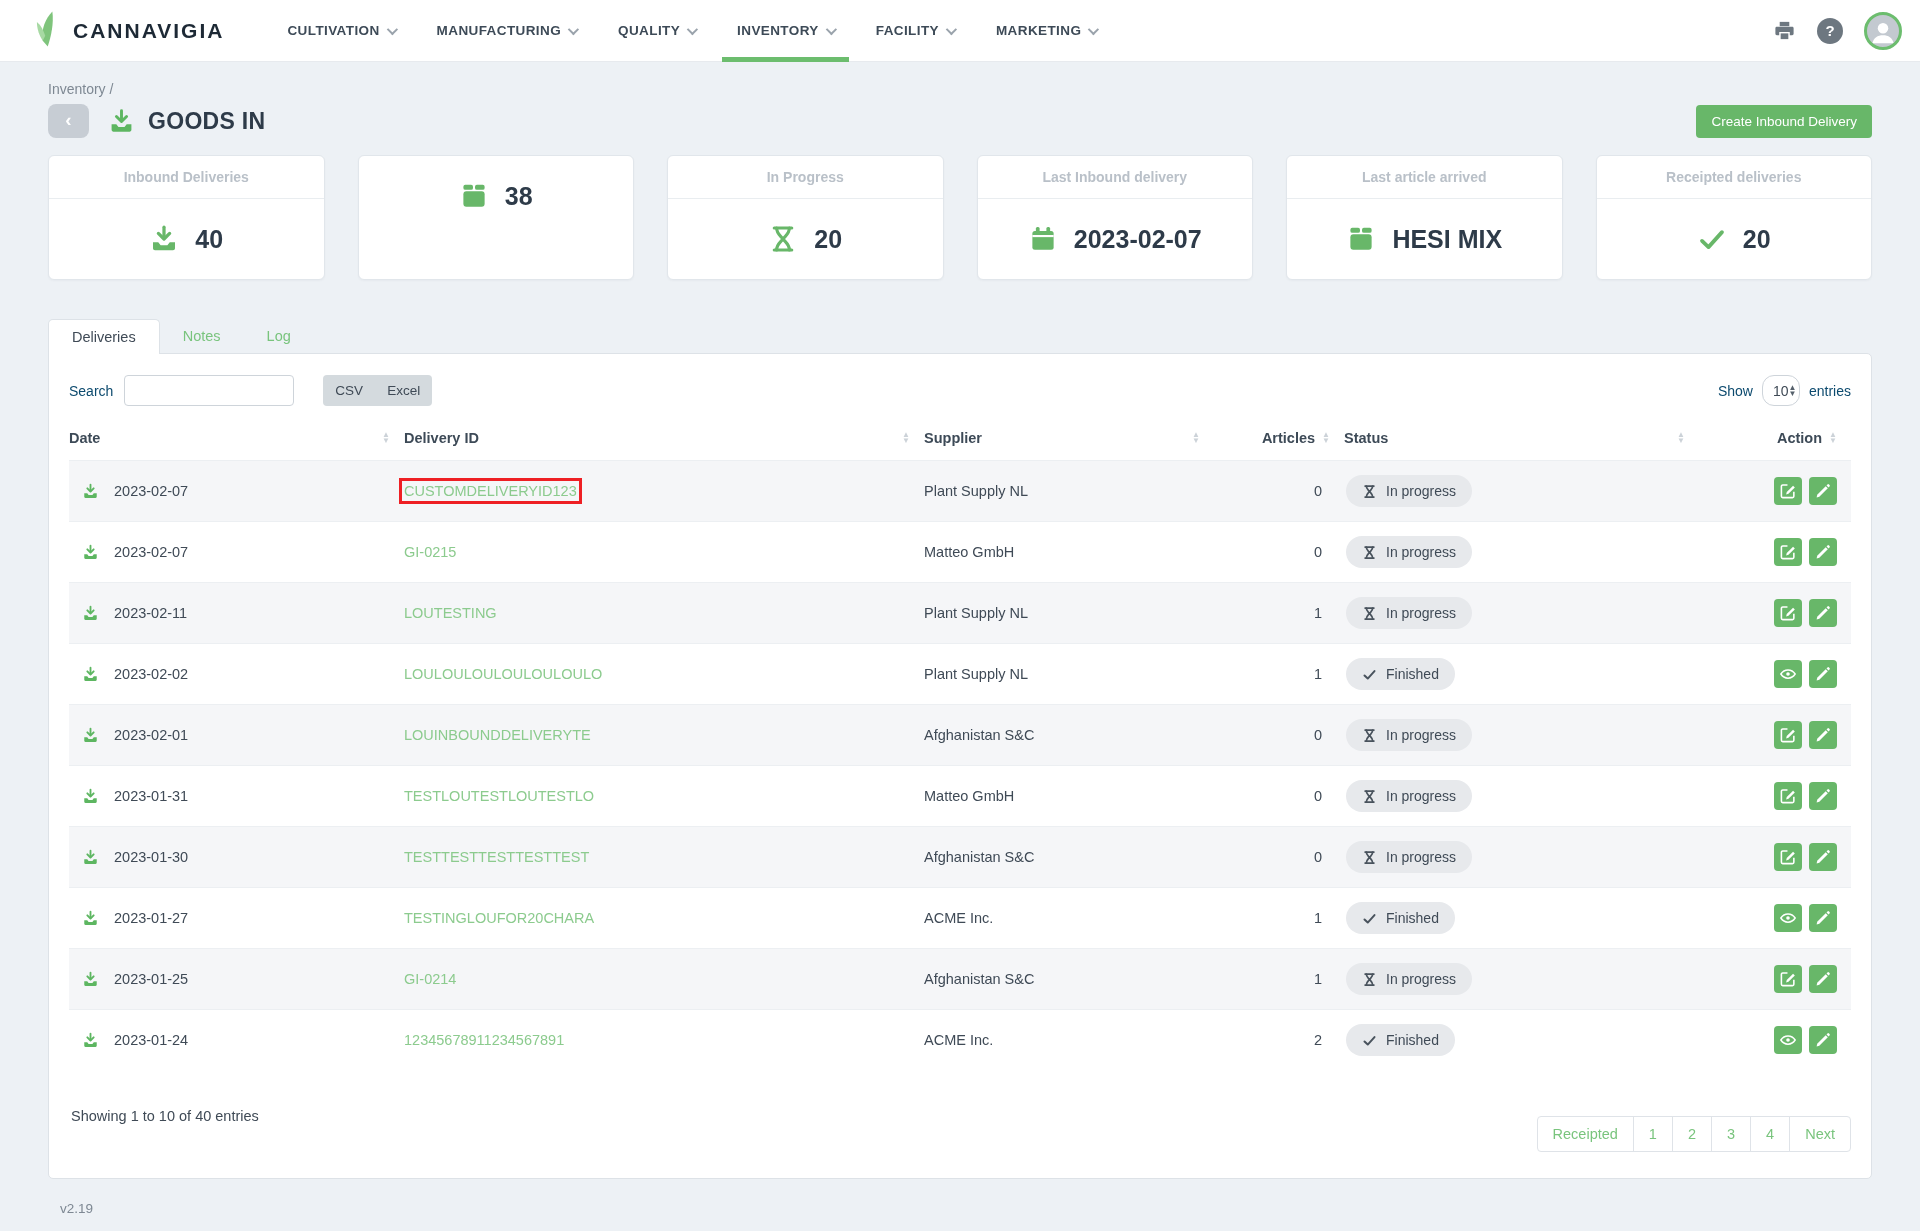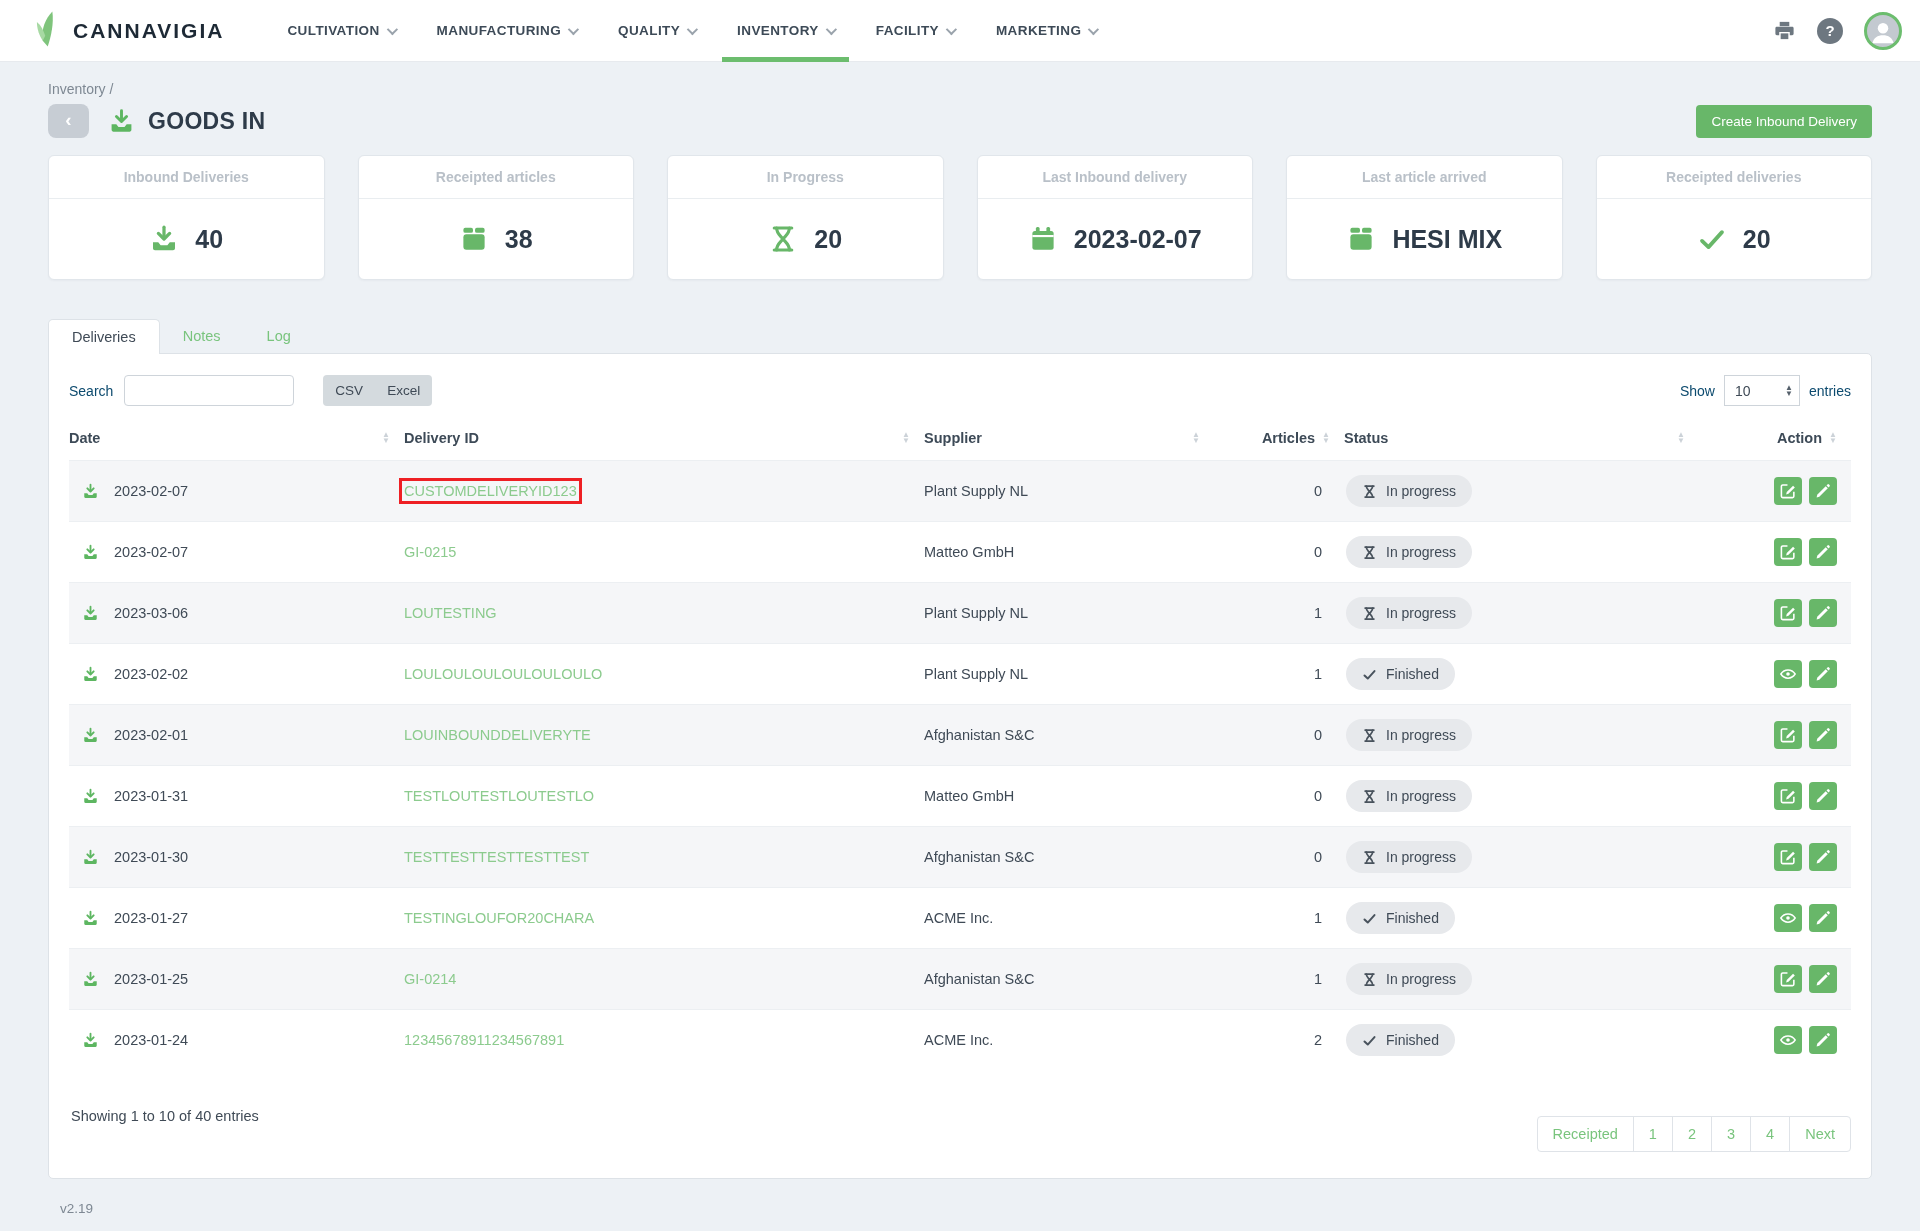--- a/index.html
+++ b/index.html
@@ -44,21 +44,21 @@
   .tab.active { background:#fff; border:1px solid #dde2e7; border-bottom:none; border-radius:5px 5px 0 0; color:#3f4a56; z-index:2; margin-bottom:-1px; }
   .panel { background:#fff; border:1px solid #dde2e7; border-radius:0 5px 5px 5px; padding:21px 20px 26px; position:relative; z-index:1; }
 
   
   .toolbar { display:flex; align-items:center; }
   .lab { font-size:14px; color:#0c4a6e; }
   .search-input { margin-left:11px; width:170px; height:31px; border:1px solid #ced4da; border-radius:4px; padding:0 8px; font-family:inherit; font-size:14px; }
   .exp-group { display:flex; margin-left:29px; border-radius:4px; overflow:hidden;justify-content:space-between; }
   .exp-btn { border:none; background:#d4dade; color:#3f4a56; font-size:13.5px; padding:8px 12px; font-family:inherit; }
   .show-group { margin-left:auto; display:flex; align-items:center; gap:9px; }
-  .size-select { width:76px; height:31px; border:1px solid #ced4da; border-radius:0; display:flex; align-items:center; padding:0 6px 0 10px; font-size:14px; }
+  .size-select { width:38px; height:31px; border:1px solid #ced4da; border-radius:12px; display:flex; align-items:center; padding:0 6px 0 10px; font-size:14px; }
   .spin { margin-left:auto; display:flex; flex-direction:column; font-size:8px; line-height:6px; color:#55606b; }
 
   
   .thead, .trow { display:grid; grid-template-columns:335px 520px 290px 130px 355px 1fr; align-items:center; }
   .thead { height:44px; margin-top:10px; font-size:14.5px; font-weight:700; color:#3d4a57; }
   .th { display:flex; align-items:center; padding-right:14px; }
   .th.right { justify-content:flex-end; }
   .sort { display:inline-flex; flex-direction:column; font-size:8px; line-height:6px; color:#ccd2d8; margin-left:auto; }
   .th.right .sort { margin-left:7px; }
   .trow { height:61px; border-top:1px solid #eceff2; font-size:14.5px; }
@@ -166,21 +166,20 @@
             <svg viewBox="0 0 24 24">
               <path d="M12 2.5v8.5" stroke="currentColor" stroke-width="2.6" stroke-linecap="round" fill="none"></path>
               <path d="M7.5 7.5l4.5 4.5 4.5-4.5" stroke="currentColor" stroke-width="2.6" fill="none" stroke-linecap="round" stroke-linejoin="round"></path>
               <path d="M3.2 14.5h4.2l1.9 2.4h5.4l1.9-2.4h4.2v4.9c0 .9-.7 1.6-1.6 1.6H4.8c-.9 0-1.6-.7-1.6-1.6z" fill="currentColor"></path>
             </svg>
           </span>
         <span class="card-val" data-interactable="false">40</span>
         </div>
     </div>
     <div class="card" data-interactable="false">
-      <div class="card-h" data-interactable="false">Receipted articles</div>
       <div class="card-b">
           <span class="cicon" data-interactable="false">
             <svg viewBox="0 0 24 24" fill="currentColor">
               <rect x="3.5" y="8.2" width="17" height="12.3" rx="2.4"></rect>
               <rect x="3.5" y="3" width="7.7" height="4" rx="1.5"></rect>
               <rect x="12.8" y="3" width="7.7" height="4" rx="1.5"></rect>
             </svg>
           </span>
         <span class="card-val" data-interactable="false">38</span>
         </div>
@@ -391,21 +390,21 @@
         </div>
         <div class="trow" data-interactable="false">
           <div class="td c-date" data-interactable="false">
             <span class="ri" data-interactable="false">
               <svg viewBox="0 0 24 24">
                 <path d="M12 2.5v8.5" stroke="currentColor" stroke-width="2.6" stroke-linecap="round" fill="none"></path>
                 <path d="M7.5 7.5l4.5 4.5 4.5-4.5" stroke="currentColor" stroke-width="2.6" fill="none" stroke-linecap="round" stroke-linejoin="round"></path>
                 <path d="M3.2 14.5h4.2l1.9 2.4h5.4l1.9-2.4h4.2v4.9c0 .9-.7 1.6-1.6 1.6H4.8c-.9 0-1.6-.7-1.6-1.6z" fill="currentColor"></path>
               </svg>
             </span>
-            <span data-interactable="false">2023-03-06</span>
+            <span data-interactable="false">2023-02-11</span>
           </div>
           <div class="td" data-interactable="false"><a class="dlink" data-interactable="true">LOUTESTING</a></div>
           <div class="td" data-interactable="false">Plant Supply NL</div>
           <div class="td c-art" data-interactable="false">1</div>
           <div class="td c-status" data-interactable="false"><span class="pill" data-interactable="false">
               <span class="pic" data-interactable="false">
                 <svg viewBox="0 0 24 24" fill="none" stroke="currentColor" stroke-width="2.8" stroke-linecap="round" stroke-linejoin="round">
                   <path d="M5 3.2h14M5 20.8h14"></path>
                   <path d="M6.9 3.2c0 4.6 3.3 6.3 5.1 8.8 1.8-2.5 5.1-4.2 5.1-8.8"></path>
                   <path d="M6.9 20.8c0-4.6 3.3-6.3 5.1-8.8 1.8 2.5 5.1 4.2 5.1 8.8"></path>

